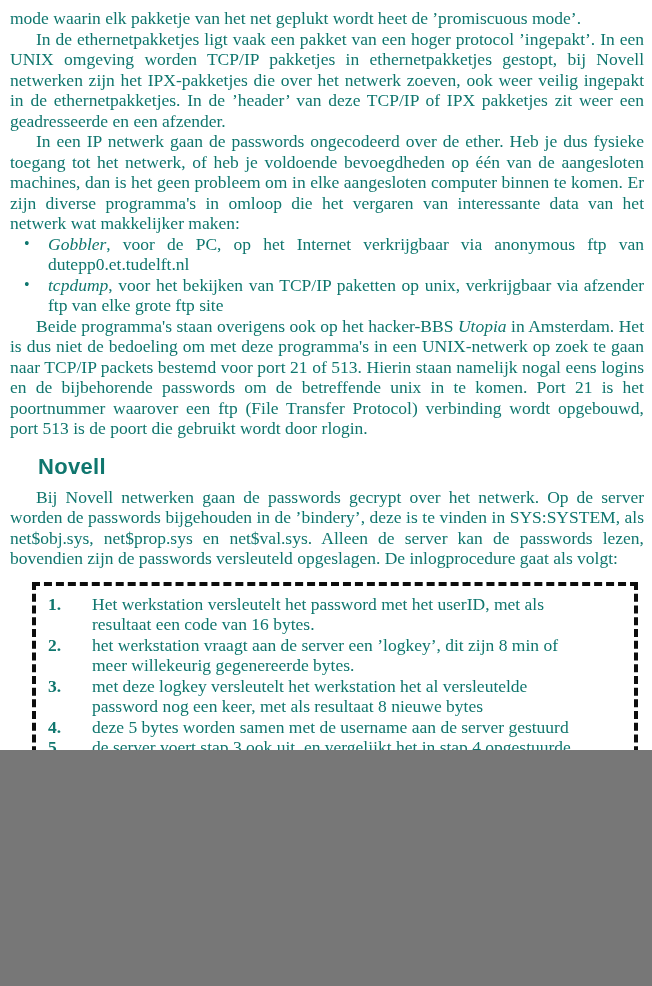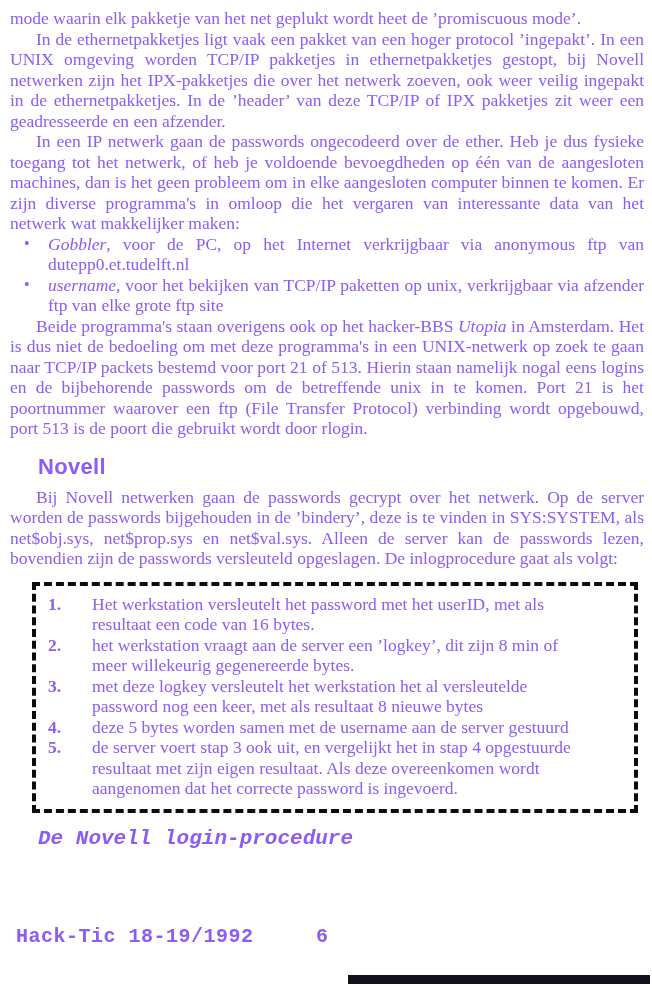--- a/index.html
+++ b/index.html
@@ -1,22 +1,22 @@
 <!DOCTYPE html>
 <html><head>
 <meta charset="utf-8">
 <style>
   html, body { margin: 0; padding: 0; background: #777; }
   .page {
     position: relative;
     width: 652px;
-    height: 986px;
+    height: 750px;
     margin: 0 auto;
     background: #ffffff;
-    color: #8b5cf6;
+    color: #0f766e;
     overflow: hidden;
     font-family: "Liberation Serif", "DejaVu Serif", serif;
   }
   .body-text { padding: 8px 8px 0 10px; }
   p.par {
     margin: 0;
     font-size: 17.5px;
     line-height: 20.5px;
     text-align: justify;
   }
@@ -109,21 +109,21 @@
 
     <p class="par indent">In een IP netwerk gaan de passwords ongecodeerd over de ether. Heb je dus fysieke toegang tot het netwerk, of heb je voldoende bevoegdheden op één van de aangesloten machines, dan is het geen probleem om in elke aangesloten computer binnen te komen. Er zijn diverse programma's in omloop die het vergaren van interessante data van het netwerk wat makkelijker maken:</p>
 
     <ul class="programs">
       <li>
         <span class="bullet">•</span>
         <span class="prog-name">Gobbler</span><span>, voor de PC, op het Internet verkrijgbaar via anonymous ftp van dutepp0.et.tudelft.nl</span>
       </li>
       <li>
         <span class="bullet">•</span>
-        <span class="prog-name">username</span><span>, voor het bekijken van TCP/IP paketten op unix, verkrijgbaar via afzender ftp van elke grote ftp site</span>
+        <span class="prog-name">tcpdump</span><span>, voor het bekijken van TCP/IP paketten op unix, verkrijgbaar via afzender ftp van elke grote ftp site</span>
       </li>
     </ul>
 
     <p class="par indent"><span>Beide programma's staan overigens ook op het hacker-BBS </span><span class="italic">Utopia</span><span> in Amsterdam. Het is dus niet de bedoeling om met deze programma's in een UNIX-netwerk op zoek te gaan naar TCP/IP packets bestemd voor port 21 of 513. Hierin staan namelijk nogal eens logins en de bijbehorende passwords om de betreffende unix in te komen. Port 21 is het poortnummer waarover een ftp (File Transfer Protocol) verbinding wordt opgebouwd, port 513 is de poort die gebruikt wordt door rlogin.</span></p>
 
     <h2 class="novell">Novell</h2>
 
     <p class="par indent">Bij Novell netwerken gaan de passwords gecrypt over het netwerk. Op de server worden de passwords bijgehouden in de ’bindery’, deze is te vinden in SYS:SYSTEM, als net$obj.sys, net$prop.sys en net$val.sys. Alleen de server kan de passwords lezen, bovendien zijn de passwords versleuteld opgeslagen. De inlogprocedure gaat als volgt:</p>
 
     <div class="proc-box">

